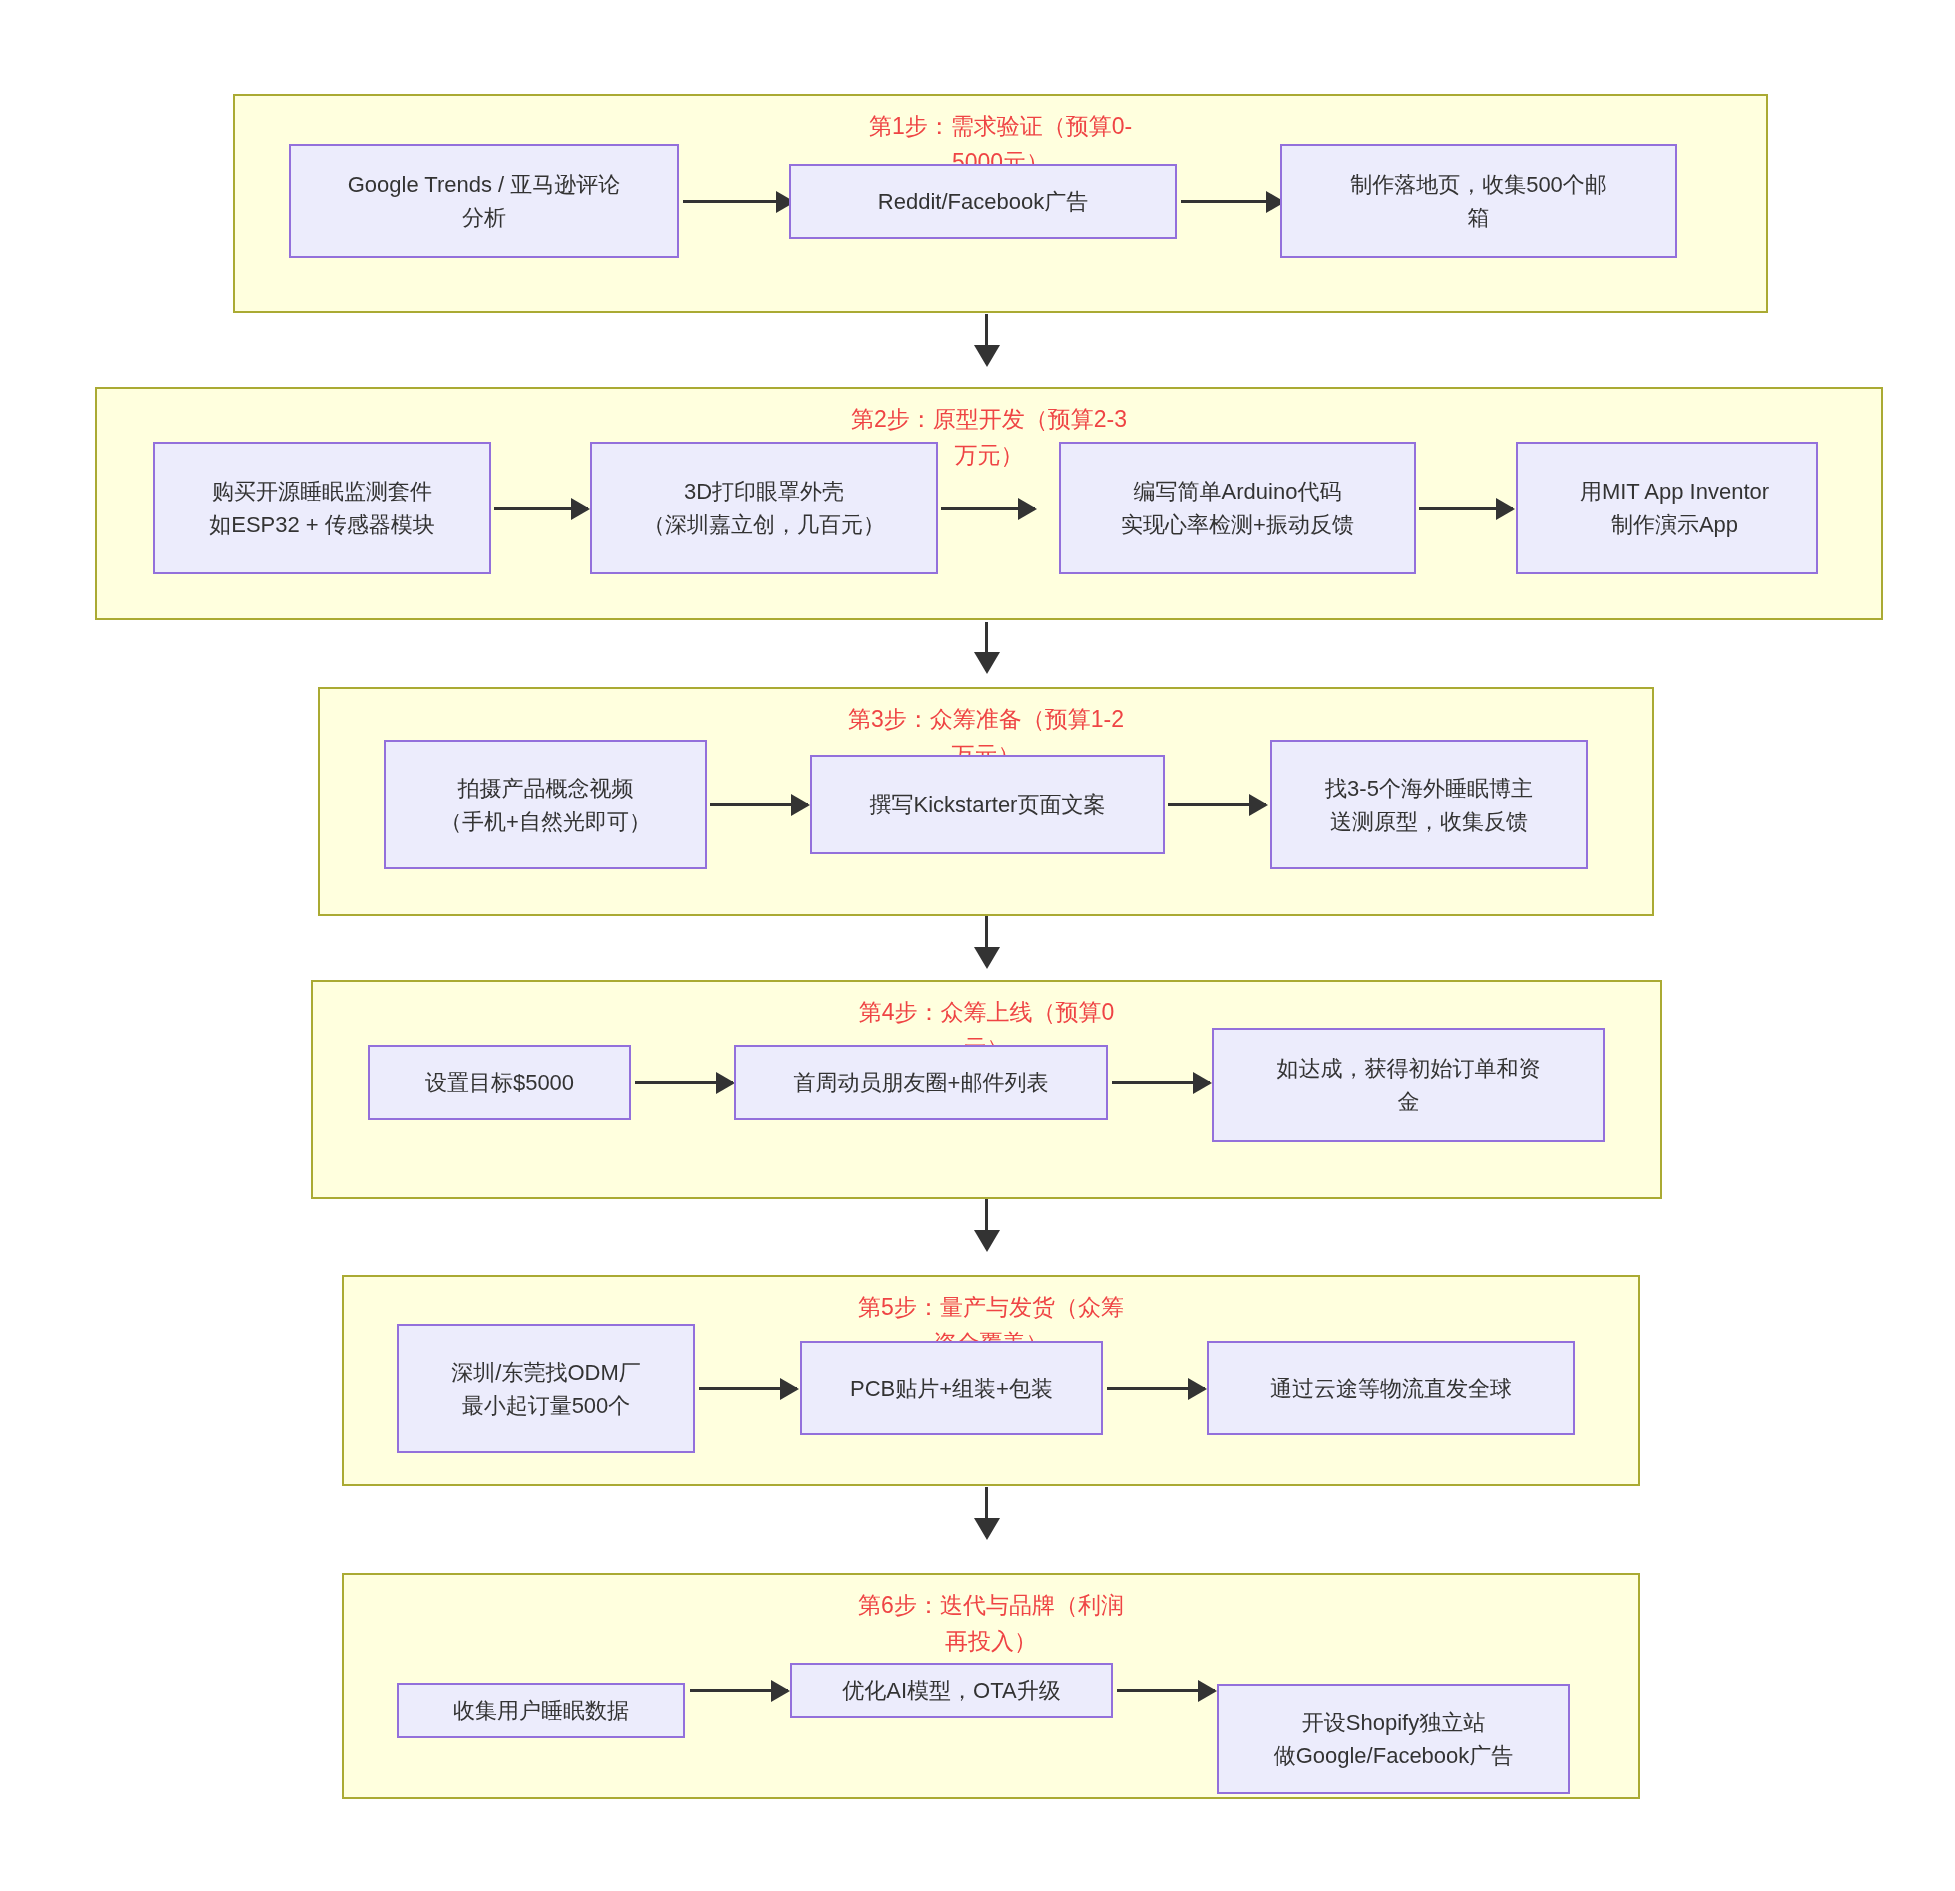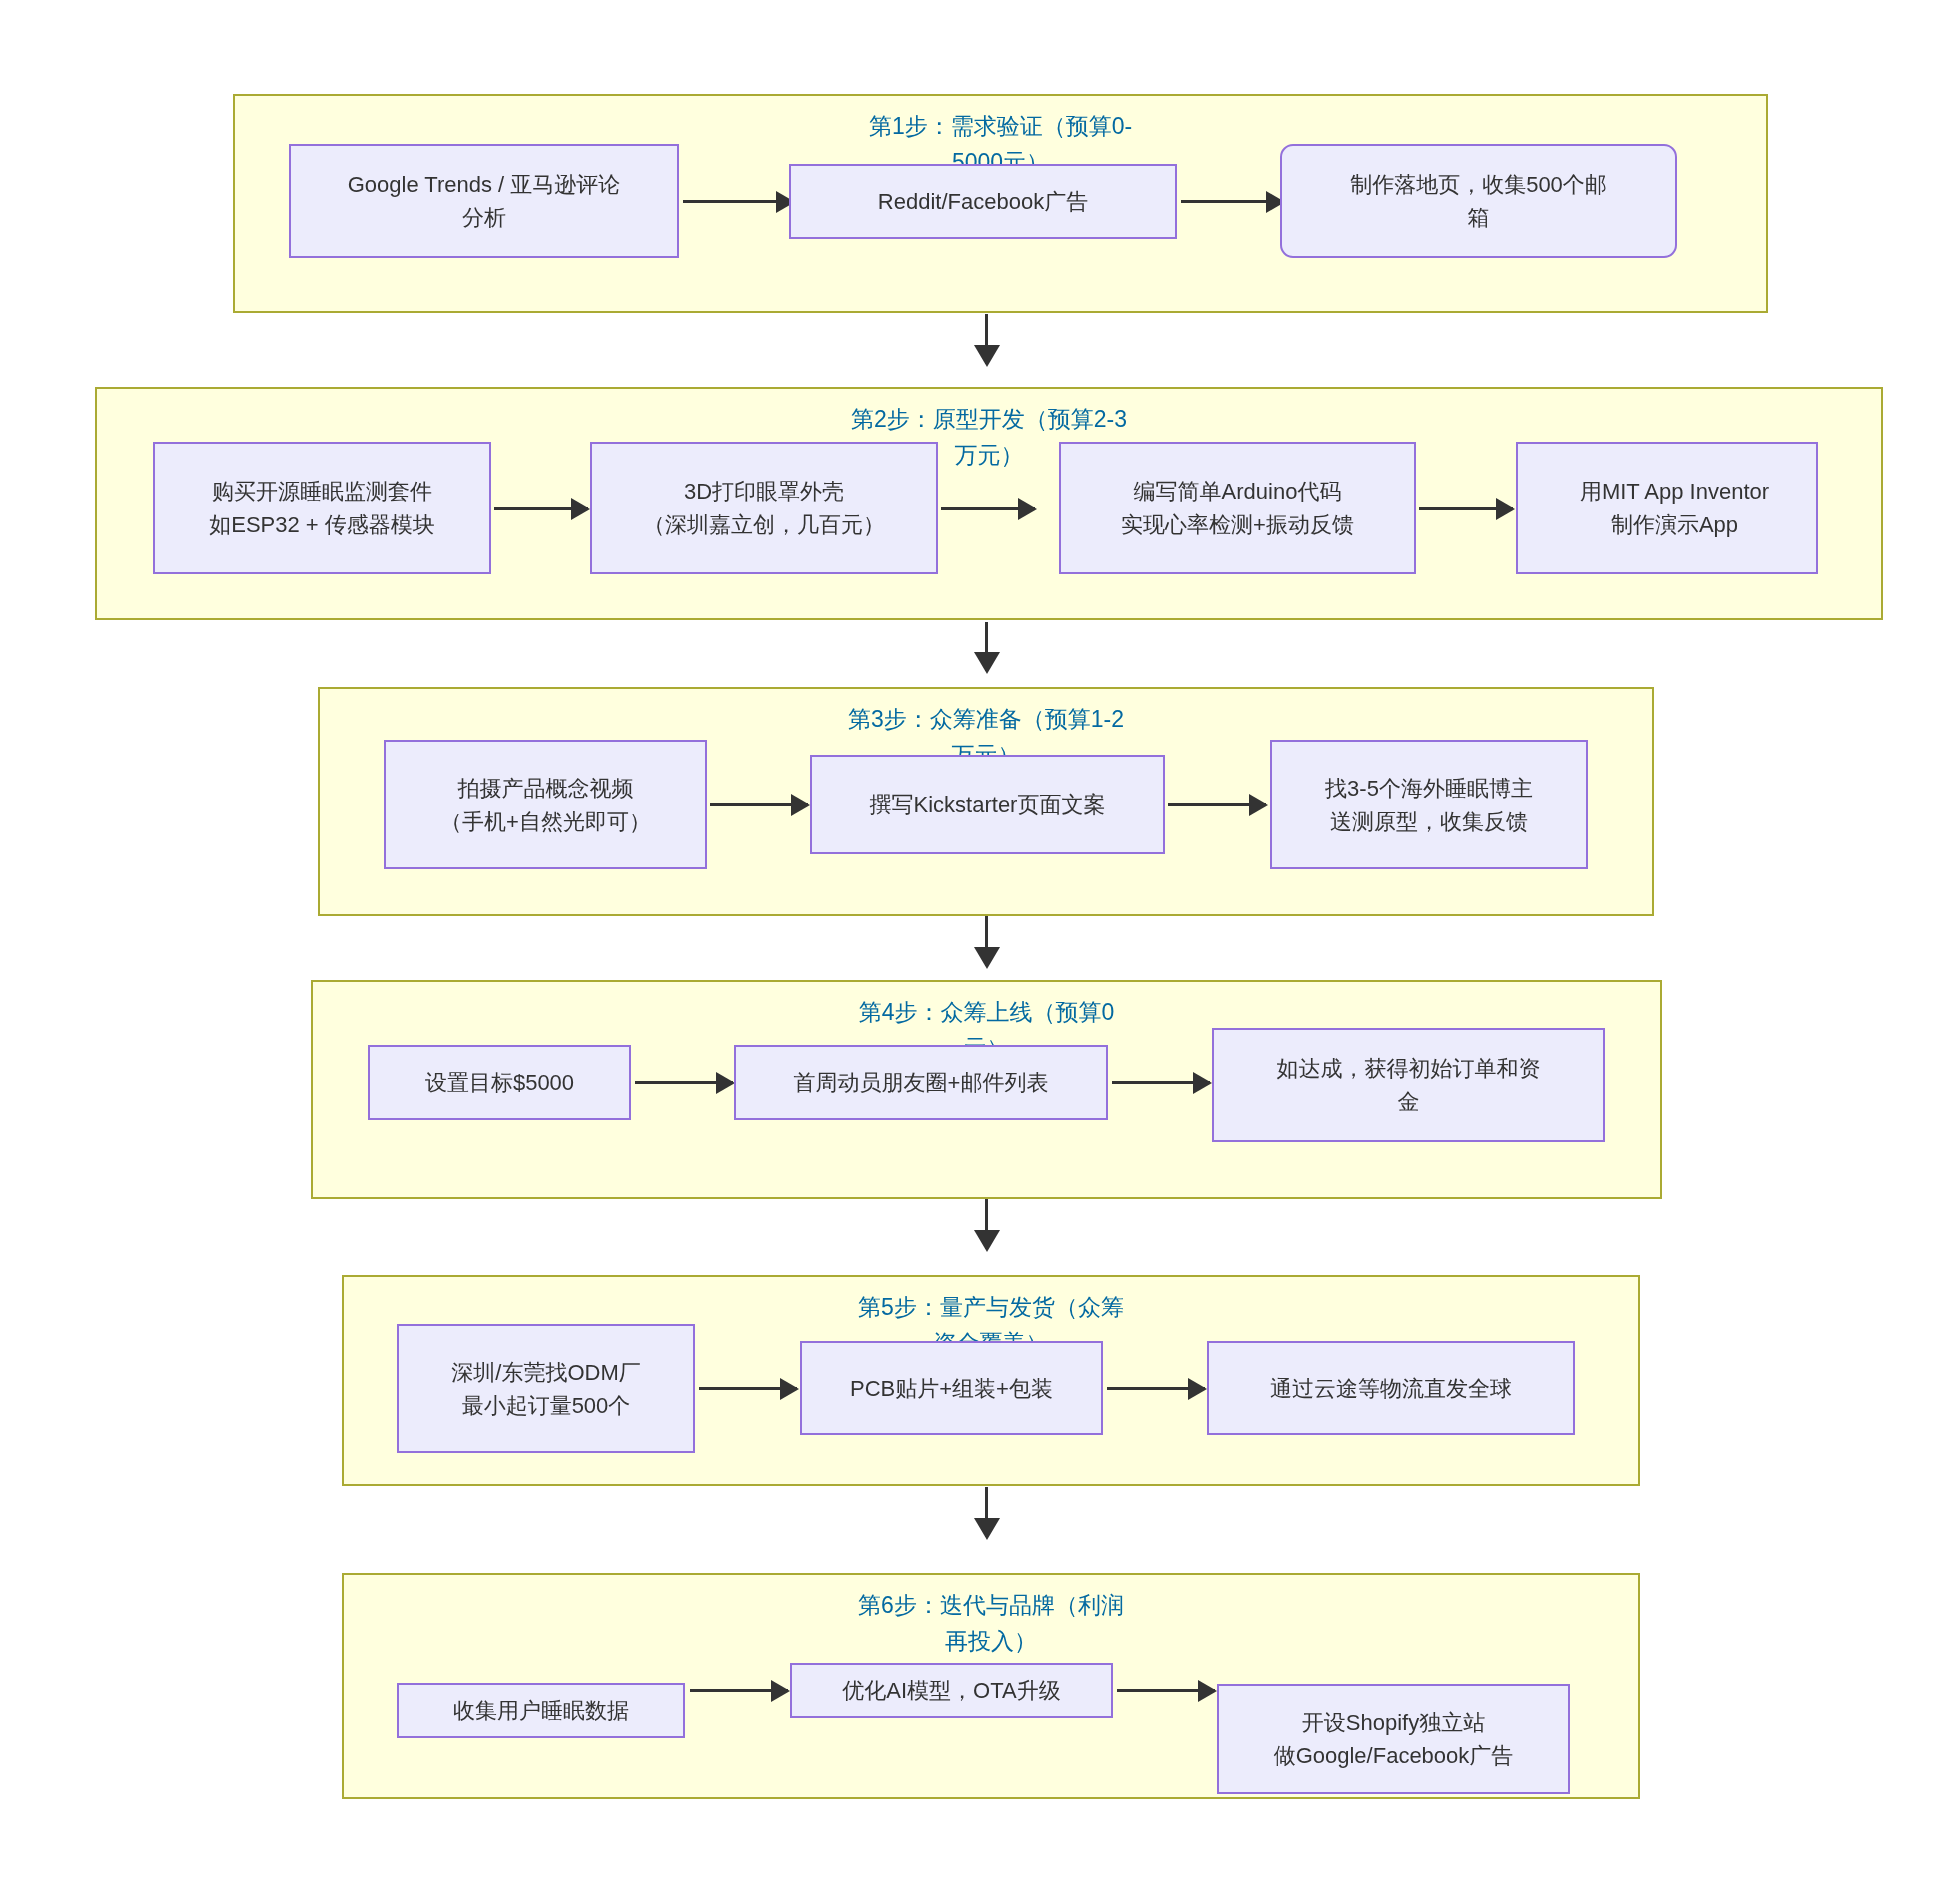--- a/index.html
+++ b/index.html
@@ -30,21 +30,21 @@
     box-sizing: border-box;
   }
   .cluster-title {
     position: absolute;
     left: 0;
     right: 0;
     top: 13px;
     text-align: center;
     font-size: 23px;
     line-height: 1.55;
-    color: #0369a1;
+    color: #ef4444;
     white-space: pre-line;
     pointer-events: none;
   }
 
   
   .node {
     position: absolute;
     background: #ececfc;
     border: 2.5px solid #9370db;
     box-sizing: border-box;
@@ -102,21 +102,21 @@
 
   <div class="cluster" style="left:233px; top:94px; width:1535px; height:219px;">
     <div class="cluster-title">第1步：需求验证（预算0-
 5000元）</div>
   </div>
   <div class="node" style="left:289px; top:144px; width:390px; height:114px;">Google Trends / 亚马逊评论
 分析</div>
   <div class="arrow-h" style="left:683px; top:200px; width:110px;"></div>
   <div class="node" style="left:789px; top:164px; width:388px; height:75px;">Reddit/Facebook广告</div>
   <div class="arrow-h" style="left:1181px; top:200px; width:102px;"></div>
-  <div class="node" style="left:1280px; top:144px; width:397px; height:114px;border-radius:13px;">制作落地页，收集500个邮
+  <div class="node" style="left:1280px; top:144px; width:397px; height:114px;">制作落地页，收集500个邮
 箱</div>
 
   <div class="arrow-v" style="left:985px; top:314px; height:50px;"></div>
 
   <div class="cluster" style="left:95px; top:387px; width:1788px; height:233px;">
     <div class="cluster-title">第2步：原型开发（预算2-3
 万元）</div>
   </div>
   <div class="node" style="left:153px; top:442px; width:338px; height:132px;">购买开源睡眠监测套件
 如ESP32 + 传感器模块</div>

